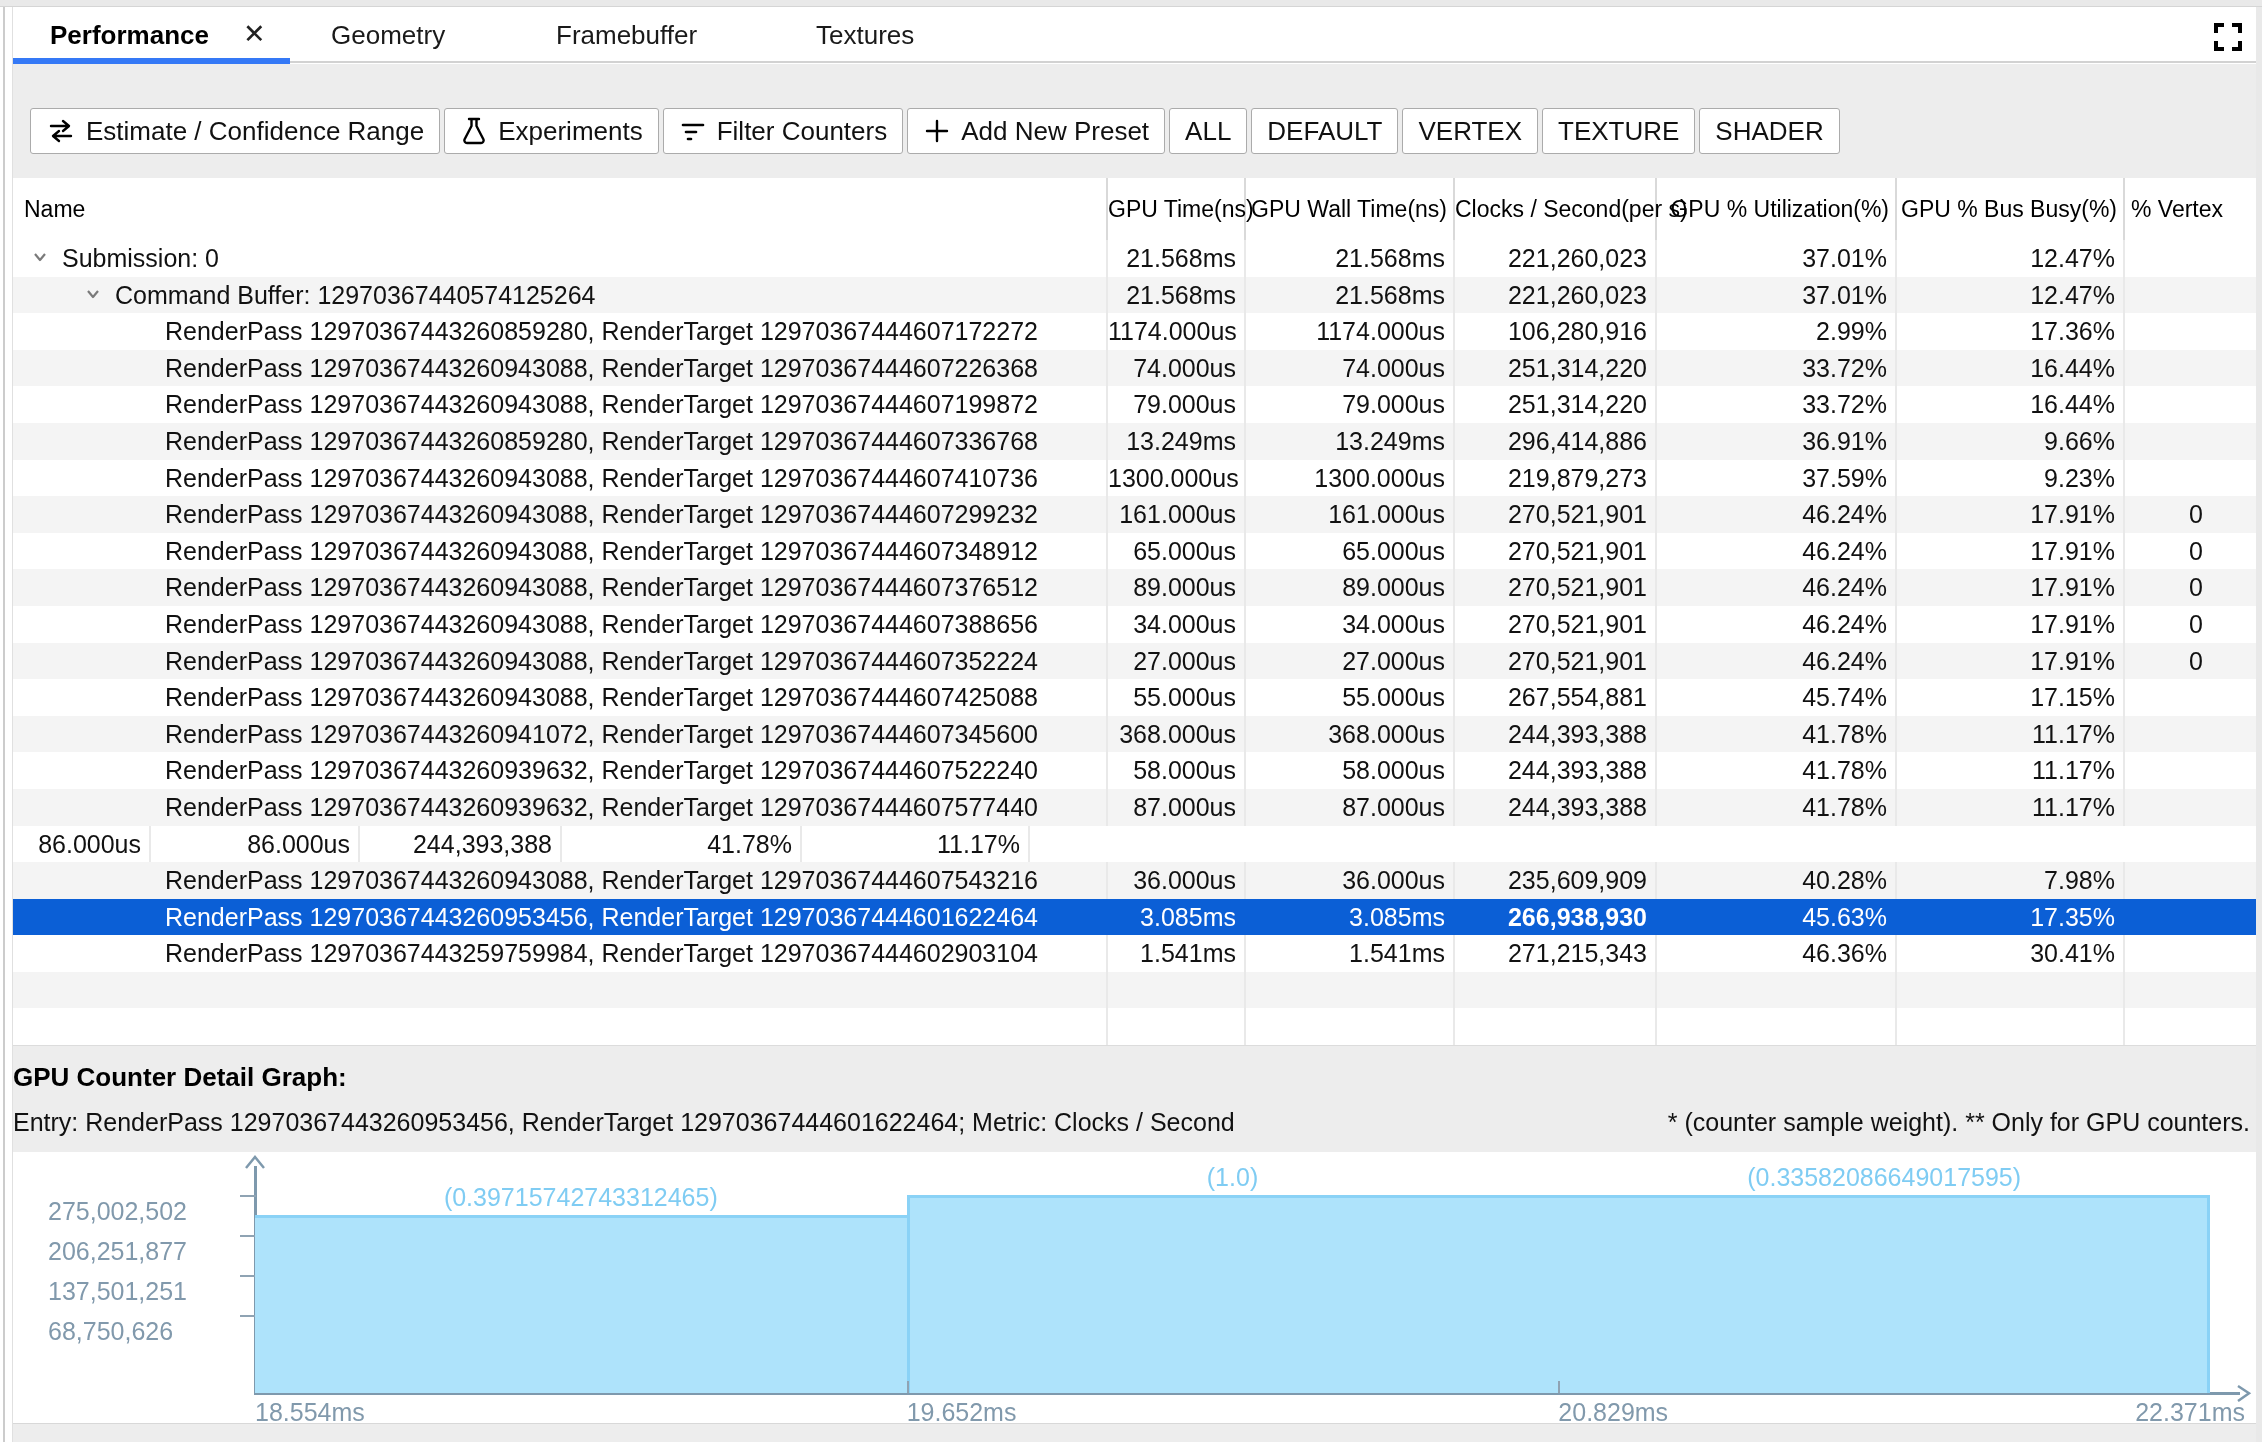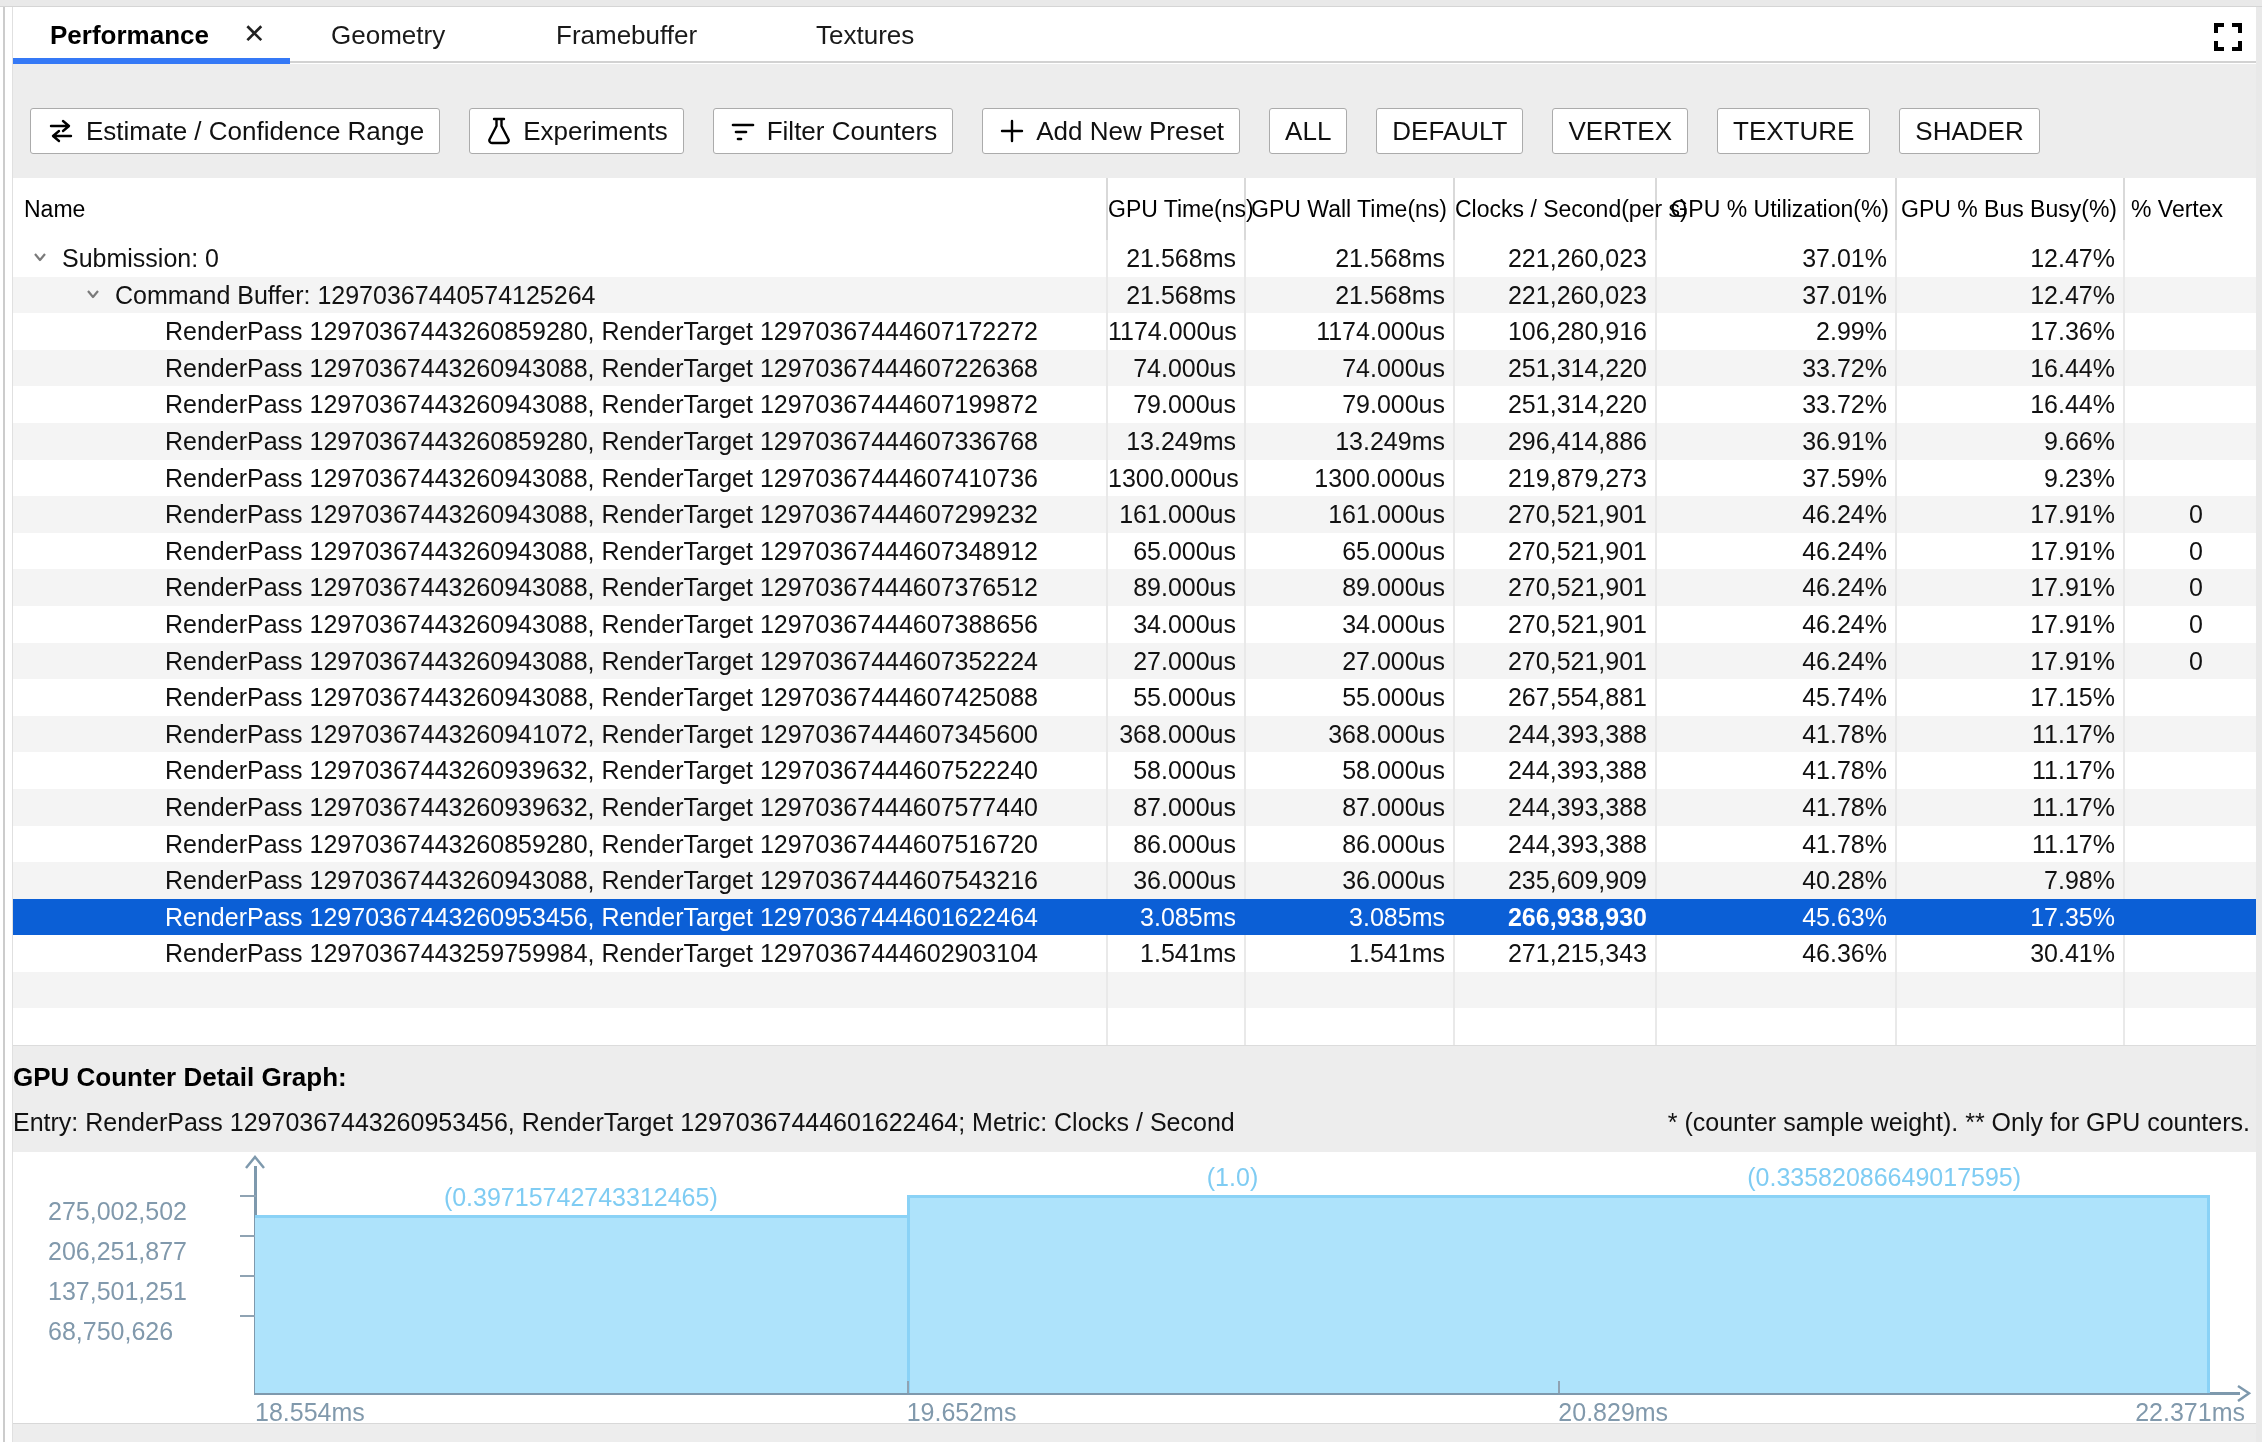--- a/index.html
+++ b/index.html
@@ -19,21 +19,21 @@
   #tab-bar { position:absolute; left:0; top:7px; width:2262px; height:57px; background:#fff; }
   .tab { position:absolute; top:0; height:57px; line-height:57px; font-size:26px; color:#1a1a1a; cursor:default;margin-left:26px; }
   .tab.active { font-weight:bold; color:#000; }
   #tab-close { position:absolute; left:243px; top:0; height:57px; line-height:55px; font-size:27px; color:#222; }
   #tab-underline { position:absolute; left:13px; top:50.5px; width:277px; height:6.5px; background:#3579f6; z-index:3; }
   #tab-bottom-line { position:absolute; left:0; top:53.5px; width:2262px; height:2px; background:#d2d2d2; z-index:2; }
   #fullscreen-btn { position:absolute; left:2210px; top:12px; width:36px; height:36px; }
 
   
   #toolbar { position:absolute; left:0; top:64px; width:2262px; height:114px; background:#ededed;
-    display:flex; align-items:flex-start; padding:44px 0 0 30px; gap:29px; }
+    display:flex; align-items:flex-start; padding:44px 0 0 30px; gap:4px; }
   .tbtn { height:46px; background:#fff; border:1.5px solid #ababab; border-radius:3px;
     display:inline-flex; align-items:center; gap:10px; padding:0 15px; font-size:26px; color:#111; white-space:nowrap; }
   .tbtn svg { flex:0 0 auto; }
 
   
   #table-area { position:absolute; left:0; top:178px; width:2262px; height:867px; background:#fff; }
   #table-header { position:absolute; left:13px; top:0; width:2249px; height:62px; display:flex; background:#fff; }
   .hcell { height:62px; line-height:62px; font-size:23px; color:#000; border-right:2px solid #d9d9d9;
     text-align:right; padding-right:6px; overflow:visible; white-space:nowrap; }
   .hcell.first { text-align:left; padding-left:11px; border-right:2px solid #d9d9d9; }
@@ -291,21 +291,20 @@
         <div class="trow shade">
           <div class="cell c-name" style="padding-left: 152px;"><span class="name-inner">RenderPass 12970367443260939632, RenderTarget 12970367444607577440</span></div>
           <div class="cell num c-time">87.000us</div>
           <div class="cell num c-wall">87.000us</div>
           <div class="cell num c-clk">244,393,388</div>
           <div class="cell num c-util">41.78%</div>
           <div class="cell num c-bus">11.17%</div>
           <div class="cell vtx c-vtx"></div>
         </div>
         <div class="trow">
-          <div class="cell c-name" style="padding-left: 152px;"><span class="name-inner">RenderPass 12970367443260859280, RenderTarget 12970367444607516720</span></div>
           <div class="cell num c-time">86.000us</div>
           <div class="cell num c-wall">86.000us</div>
           <div class="cell num c-clk">244,393,388</div>
           <div class="cell num c-util">41.78%</div>
           <div class="cell num c-bus">11.17%</div>
           <div class="cell vtx c-vtx"></div>
         </div>
         <div class="trow shade">
           <div class="cell c-name" style="padding-left: 152px;"><span class="name-inner">RenderPass 12970367443260943088, RenderTarget 12970367444607543216</span></div>
           <div class="cell num c-time">36.000us</div>

